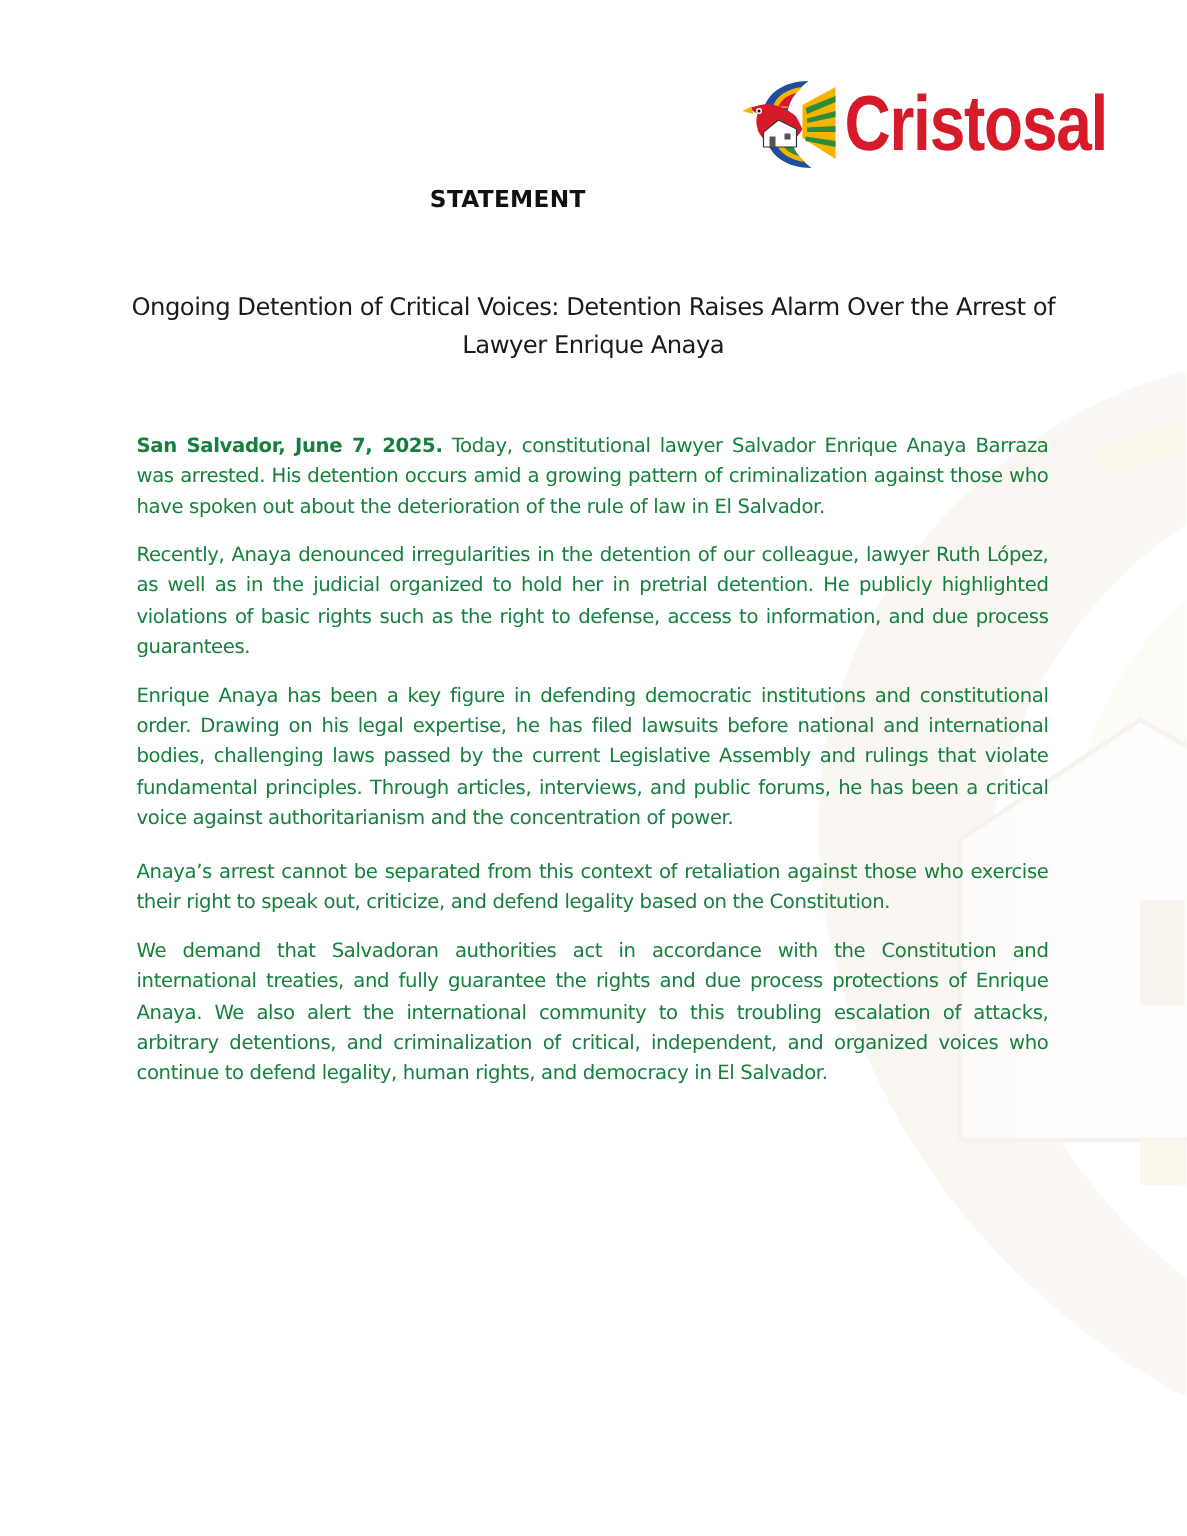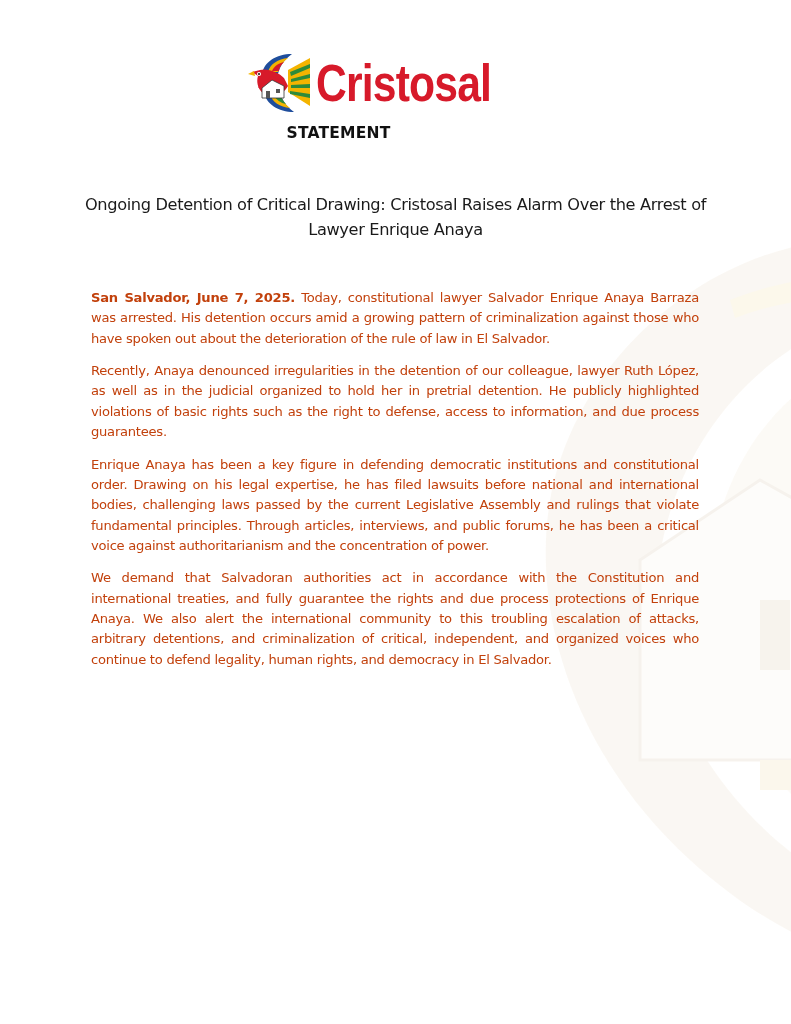--- a/index.html
+++ b/index.html
@@ -22,21 +22,21 @@
       width: 420px;
       height: 760px;
       pointer-events: none;
       opacity: 0.55;
     }
     .header {
       position: absolute;
       top: 50px;
       left: 0;
       width: 731px;
-      text-align: center;
+      text-align: right;
     }
     .logo {
       display: inline-flex;
       align-items: center;
       gap: 4px;
       height: 66px;
     }
     .logo-mark {
       width: 64px;
       height: 62px;
@@ -80,21 +80,21 @@
     .body-text {
       position: absolute;
       top: 288px;
       left: 91px;
       width: 608px;
       font-family: "DejaVu Sans", sans-serif;
       font-size: 13.1px;
       line-height: 20.3px;
       text-align: justify;
       letter-spacing: -0.25px;
-      color: #c2410c;
+      color: #15803d;
     }
     .body-text p {
       margin: 0 0 12.3px 0;
     }
     .body-text p.gap-extra {
       margin-top: 16px;
     }
     .lead-bold {
       font-weight: bold;
     }
@@ -143,20 +143,21 @@
       <path d="M12 37 L 24 27 L 38 34 L 36 31 L 24 24 L 10 35 Z" fill="#d71a2a"></path>
       <rect x="18" y="39" width="4" height="7" fill="#555"></rect>
       <rect x="28" y="37" width="4" height="4" fill="#555"></rect>
     </svg>
     <span class="logo-word">Cristosal</span>
   </div>
 </header>
 
 <div class="doc-type">STATEMENT</div>
 
-<h1 class="title" style="margin:0;font-weight:normal;">Ongoing Detention of Critical Drawing: Cristosal Raises Alarm Over the Arrest of Lawyer Enrique Anaya</h1>
+<h1 class="title" style="margin:0;font-weight:normal;">Ongoing Detention of Critical Voices: Detention Raises Alarm Over the Arrest of Lawyer Enrique Anaya</h1>
 
 <main class="body-text">
   <p><span class="lead-bold">San Salvador, June 7, 2025.</span><span> Today, constitutional lawyer Salvador Enrique Anaya Barraza was arrested. His detention occurs amid a growing pattern of criminalization against those who have spoken out about the deterioration of the rule of law in El Salvador.</span></p>
   <p>Recently, Anaya denounced irregularities in the detention of our colleague, lawyer Ruth López, as well as in the judicial organized to hold her in pretrial detention. He publicly highlighted violations of basic rights such as the right to defense, access to information, and due process guarantees.</p>
   <p>Enrique Anaya has been a key figure in defending democratic institutions and constitutional order. Drawing on his legal expertise, he has filed lawsuits before national and international bodies, challenging laws passed by the current Legislative Assembly and rulings that violate fundamental principles. Through articles, interviews, and public forums, he has been a critical voice against authoritarianism and the concentration of power.</p>
+  <p class="gap-extra">Anaya’s arrest cannot be separated from this context of retaliation against those who exercise their right to speak out, criticize, and defend legality based on the Constitution.</p>
   <p>We demand that Salvadoran authorities act in accordance with the Constitution and international treaties, and fully guarantee the rights and due process protections of Enrique Anaya. We also alert the international community to this troubling escalation of attacks, arbitrary detentions, and criminalization of critical, independent, and organized voices who continue to defend legality, human rights, and democracy in El Salvador.</p>
 </main>
 
 </body></html>

